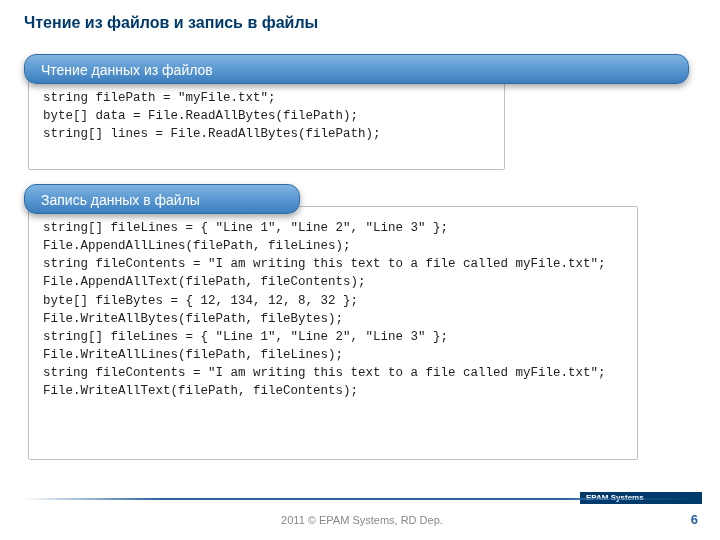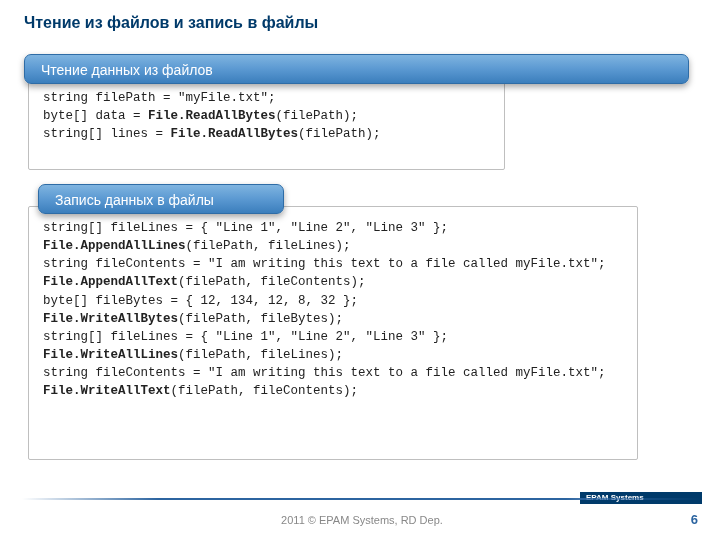--- a/index.html
+++ b/index.html
@@ -30,32 +30,32 @@
     font-family: "Courier New", monospace;
     font-size: 12.5px;
     line-height: 1.45;
     color: #222;
     white-space: pre-wrap;
     word-wrap: break-word;
   }
   .hbar {
     position: absolute;
     height: 30px;
-    border-radius: 7px;
+    border-radius: 12px;
     background: linear-gradient(to bottom, #7fb4e0 0%, #5b99d2 50%, #3b7ebc 100%);
     box-shadow: 0 3px 6px rgba(0,0,0,0.35);
     color: #fff;
     font-size: 14px;
     line-height: 30px;
     padding: 0 16px;
     border: 1px solid #2e6ca6;
   }
   .hbar1 { left: 24px; top: 54px; width: 665px; }
-  .hbar2 { left: 38px; top: 184px; width: 246px; }
-  .b { font-weight: bold; text-align: center; }
+  .hbar2 { left: 24px; top: 184px; width: 276px; }
+  .b { font-weight: normal; text-align: center; }
   .footer {
     position: absolute;
     left: 4px; right: 0; bottom: 0;
     height: 48px;
   }
   .footer-rule {
     position: absolute;
     left: 18px; right: 18px; top: 6px;
     height: 2px;
     background: linear-gradient(to right, rgba(44,100,160,0) 0%, #2c64a0 20%, #2c64a0 80%, rgba(44,100,160,0) 100%);

